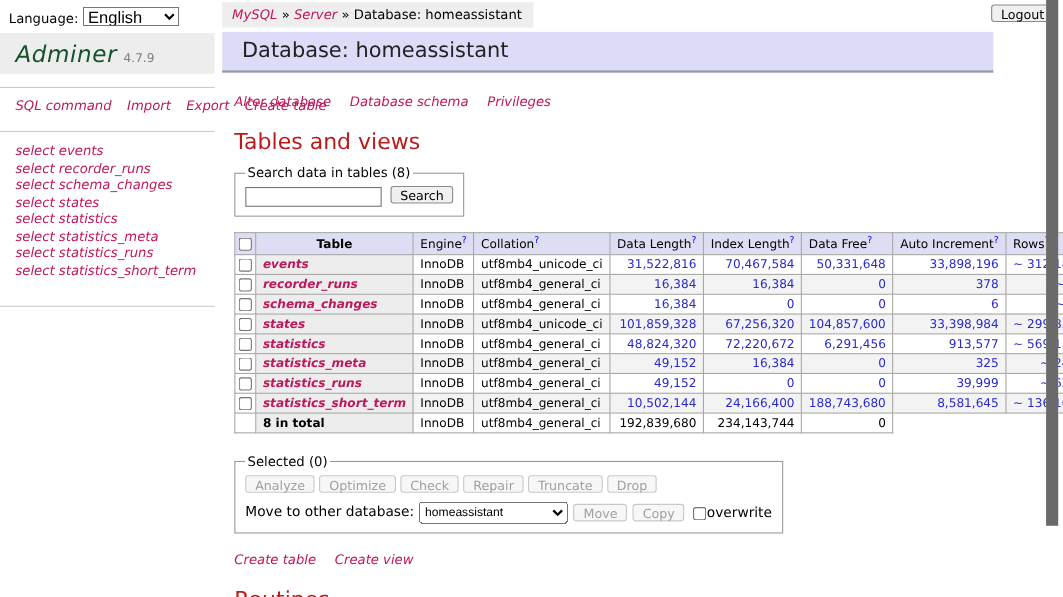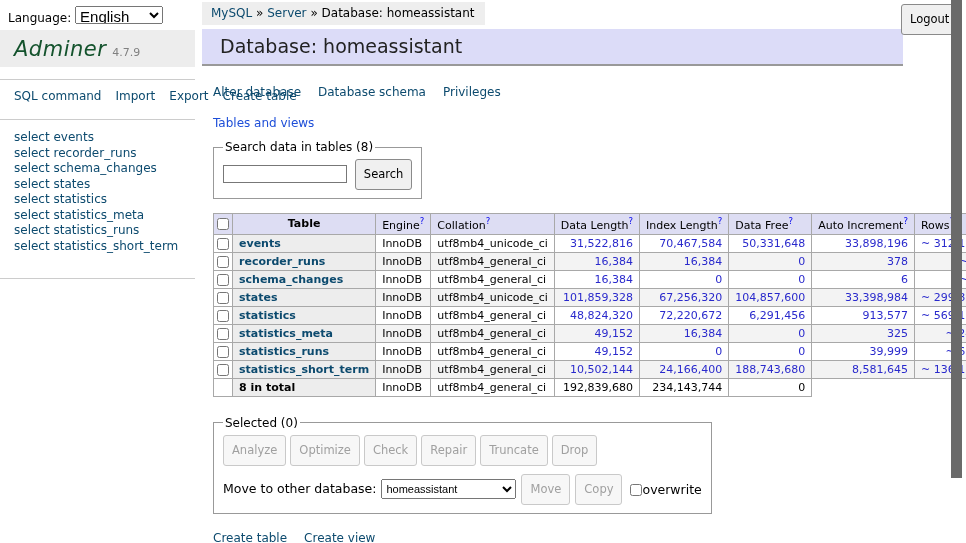--- a/index.html
+++ b/index.html
@@ -1,18 +1,18 @@
 <!DOCTYPE html>
 <html><head>
 <meta charset="utf-8">
 <style>
   * { margin:0; padding:0; box-sizing:border-box; }
   html,body { width:966px; height:543px; overflow:hidden; background:#fff;
     font-family:"DejaVu Sans", sans-serif; font-size:12px; color:#000; }
-  a { color:#0c4a6e; text-decoration:none; cursor:pointer; }
+  a { color:#be185d; text-decoration:none; cursor:pointer;font-style:italic; }
 
   
   .sidebar { position:absolute; left:0; top:0; width:195px; height:543px; background:#fff; }
   .lang-row { padding:6px 0 0 8px; height:30px; white-space:nowrap; }
   .lang-row select { width:88px; font-size:15px; height:18px; }
   .brand-strip { height:37px; background:#ededed; display:flex; align-items:baseline; padding:7px 0 0 14px; }
   .brand { font-style:italic; font-size:21px; color:#14532d; letter-spacing:.5px; }
   .version { font-size:11px; color:#808080; margin-left:6px; }
   .db-row { margin:16px 0 0 14px; white-space:nowrap; }
   .db-row select { width:120px; font-size:11px; height:19px; margin-left:4px; }
@@ -23,26 +23,26 @@
   .tlinks div { white-space:nowrap; }
 
   
   .main { position:absolute; left:202px; top:0; width:701px; }
   .breadcrumb { display:inline-block; background:#eeeeee; padding:4px 10px 5px 9px; margin-top:2px; }
   .crumb-sep { color:#000; }
   h2.dbtitle { margin-top:4px; height:37px; background:#dcdcf8; border-bottom:2px solid #999;
     font-size:19px; font-weight:normal; color:#222; line-height:35px; padding-left:18px; }
   .db-links { margin:19px 0 0 11px; }
   .db-links a { margin-right:17px; }
-  h3 { font-size:12px; font-weight:normal; color:#1d4ed8; margin:17px 0 0 11px; }
+  h3 { font-size:20px; font-weight:normal; color:#b91c1c; margin:17px 0 0 11px; }
   fieldset { width:-moz-fit-content; width:fit-content; border:1px solid #999; margin:10px 0 0 11px; padding:5px 9px 8px 9px; }
   legend { font-size:12px; padding:0 2px; }
   .search-fs input[type=text] { width:124px; height:18px; border:1px solid #777; font-size:11px; padding:1px 3px; }
   button, .btn { font-family:"DejaVu Sans", sans-serif; font-size:11.5px; color:#000;
-    background:#f0f0f0; border:1px solid #8a8a8a; border-radius:3px; padding:1px 8px 2px; height:31px; }
+    background:#f0f0f0; border:1px solid #8a8a8a; border-radius:3px; padding:1px 8px 2px; height:16px; }
   button:disabled { color:#a0a0a0; border-color:#c9c9c9; background:#f7f7f7; }
   .search-fs button { margin-left:4px; }
 
   
   table.db { border-collapse:collapse; margin:14px 0 0 11px; font-size:11px; }
   table.db td, table.db th { border:1px solid #a8a8a8; padding:2px 6px; white-space:nowrap; height:17px; }
   table.db thead td, table.db thead th { background:#ddddf3; }
   table.db thead th.col-table { text-align:center; font-weight:bold; }
   table.db tbody th { background:#ededed; text-align:left; }
   table.db tbody tr:nth-child(even) td { background:#f3f3f3; }

